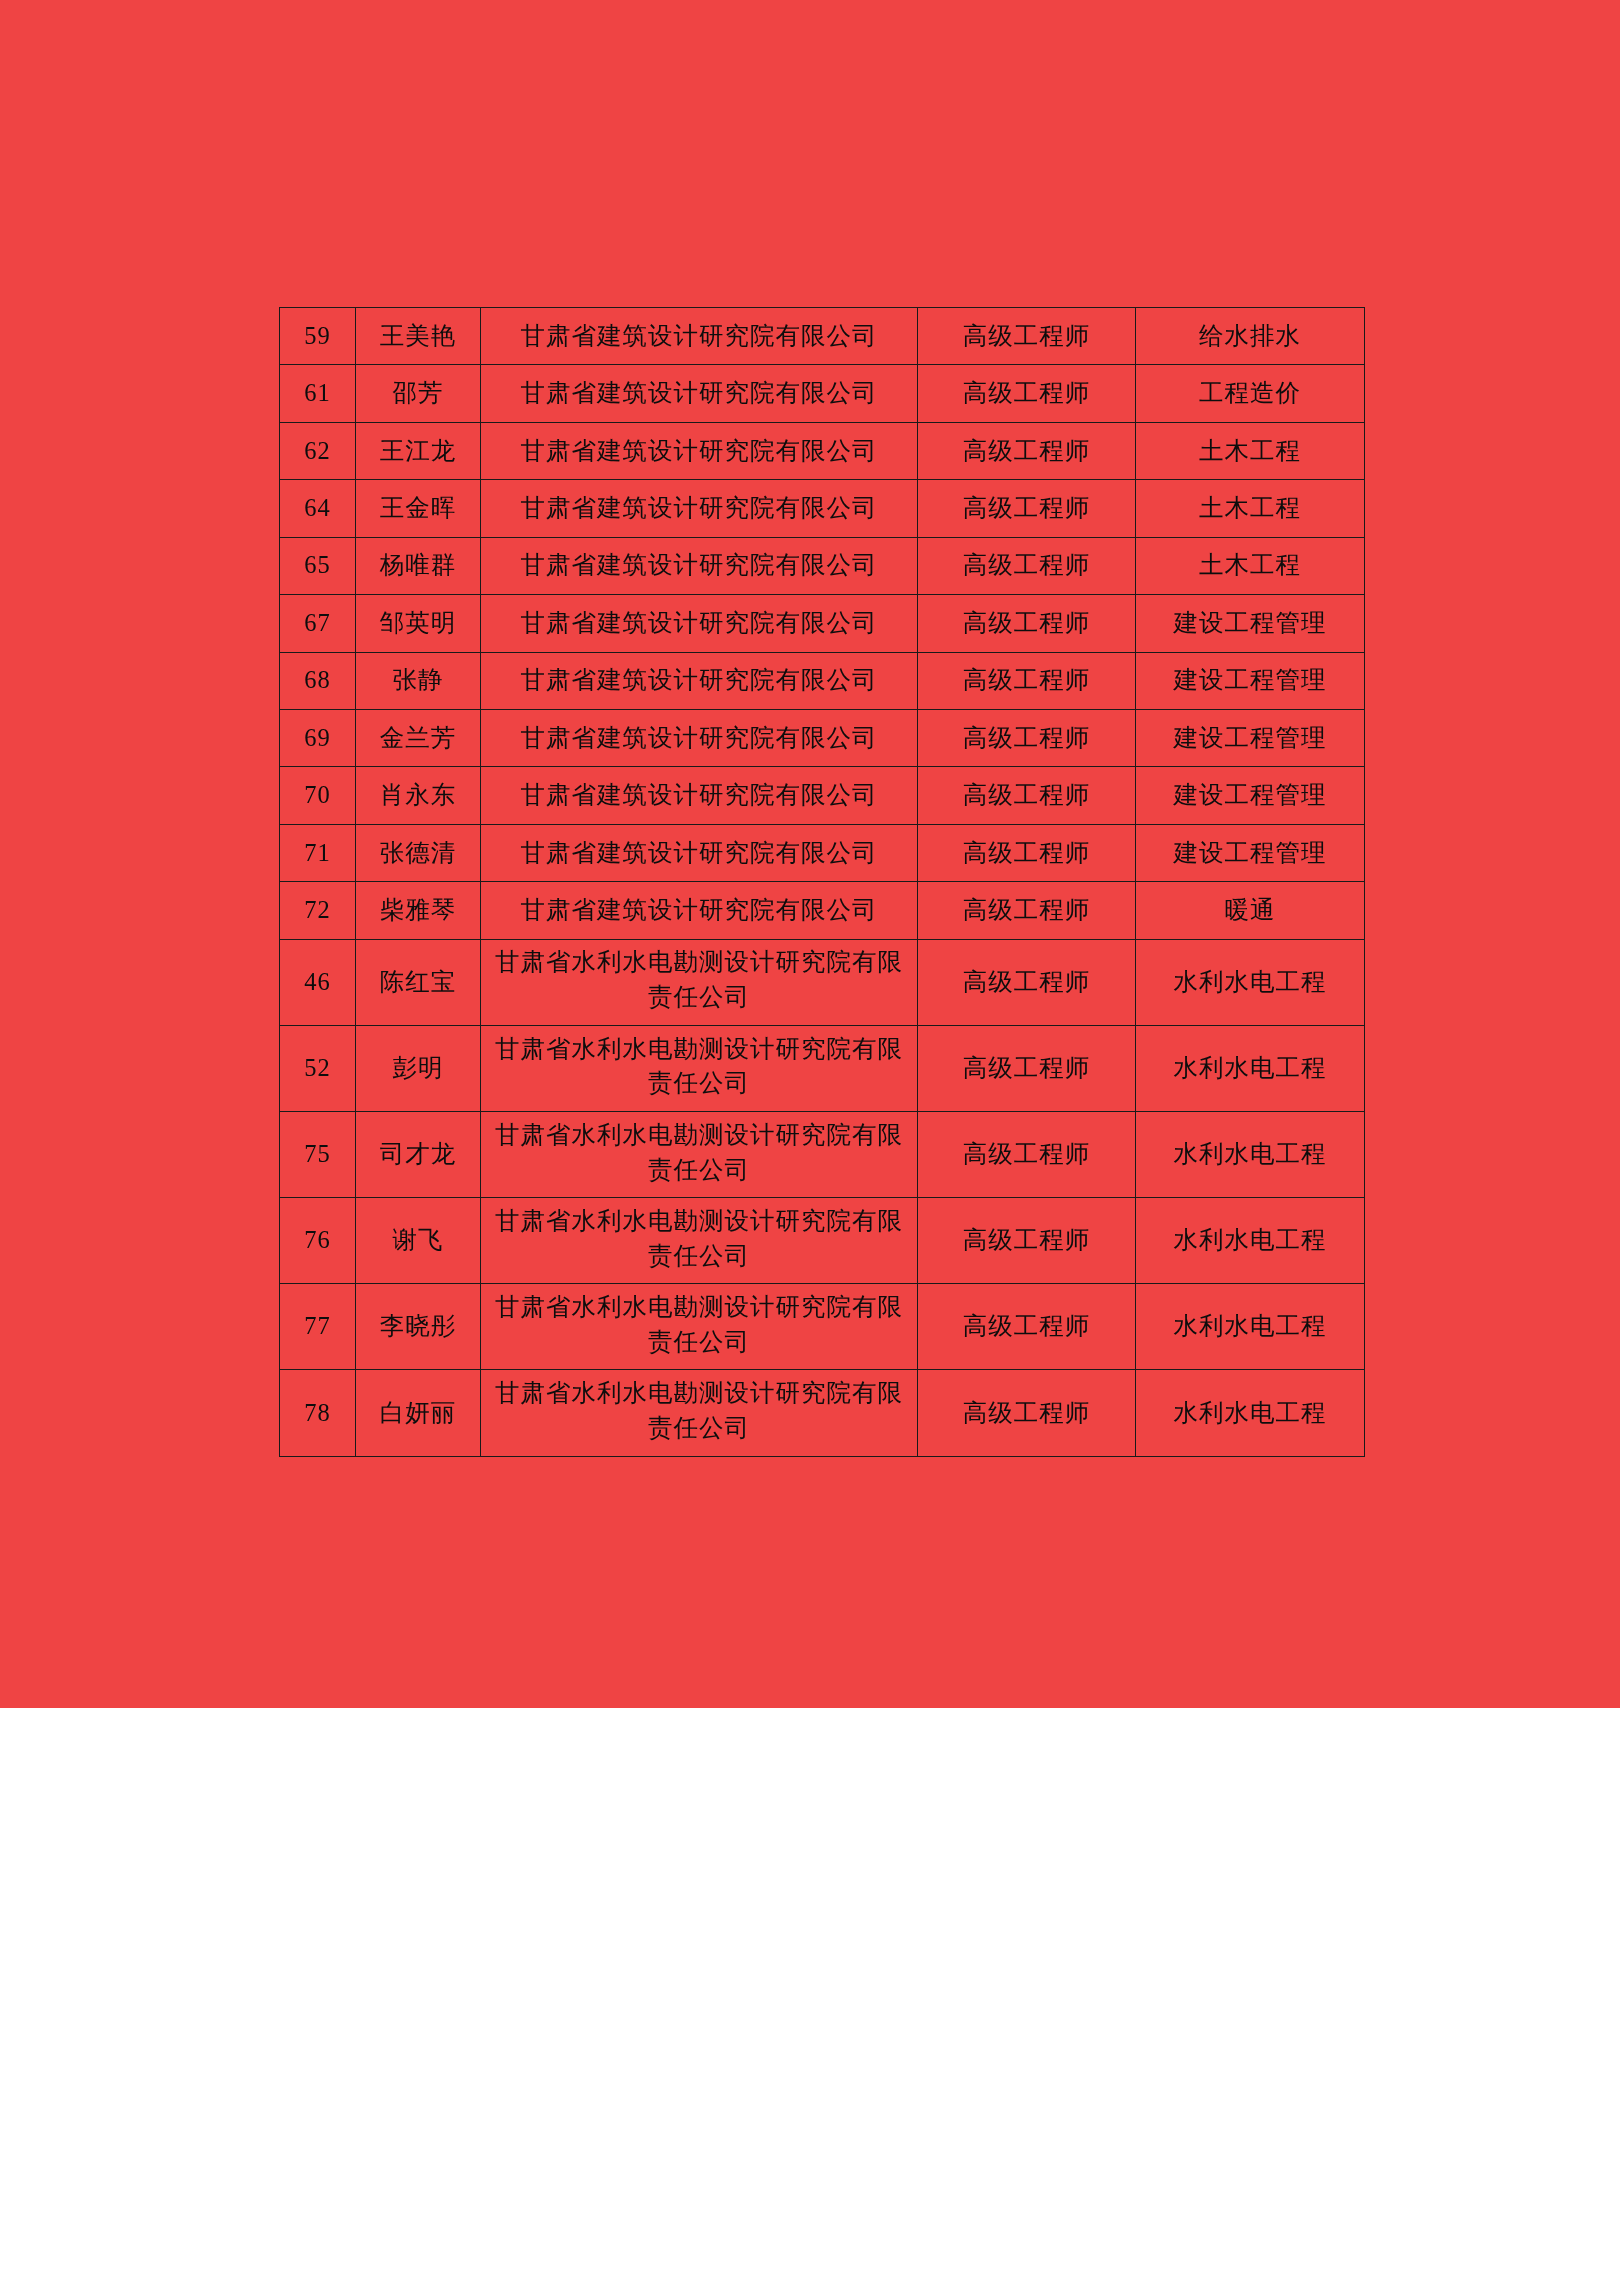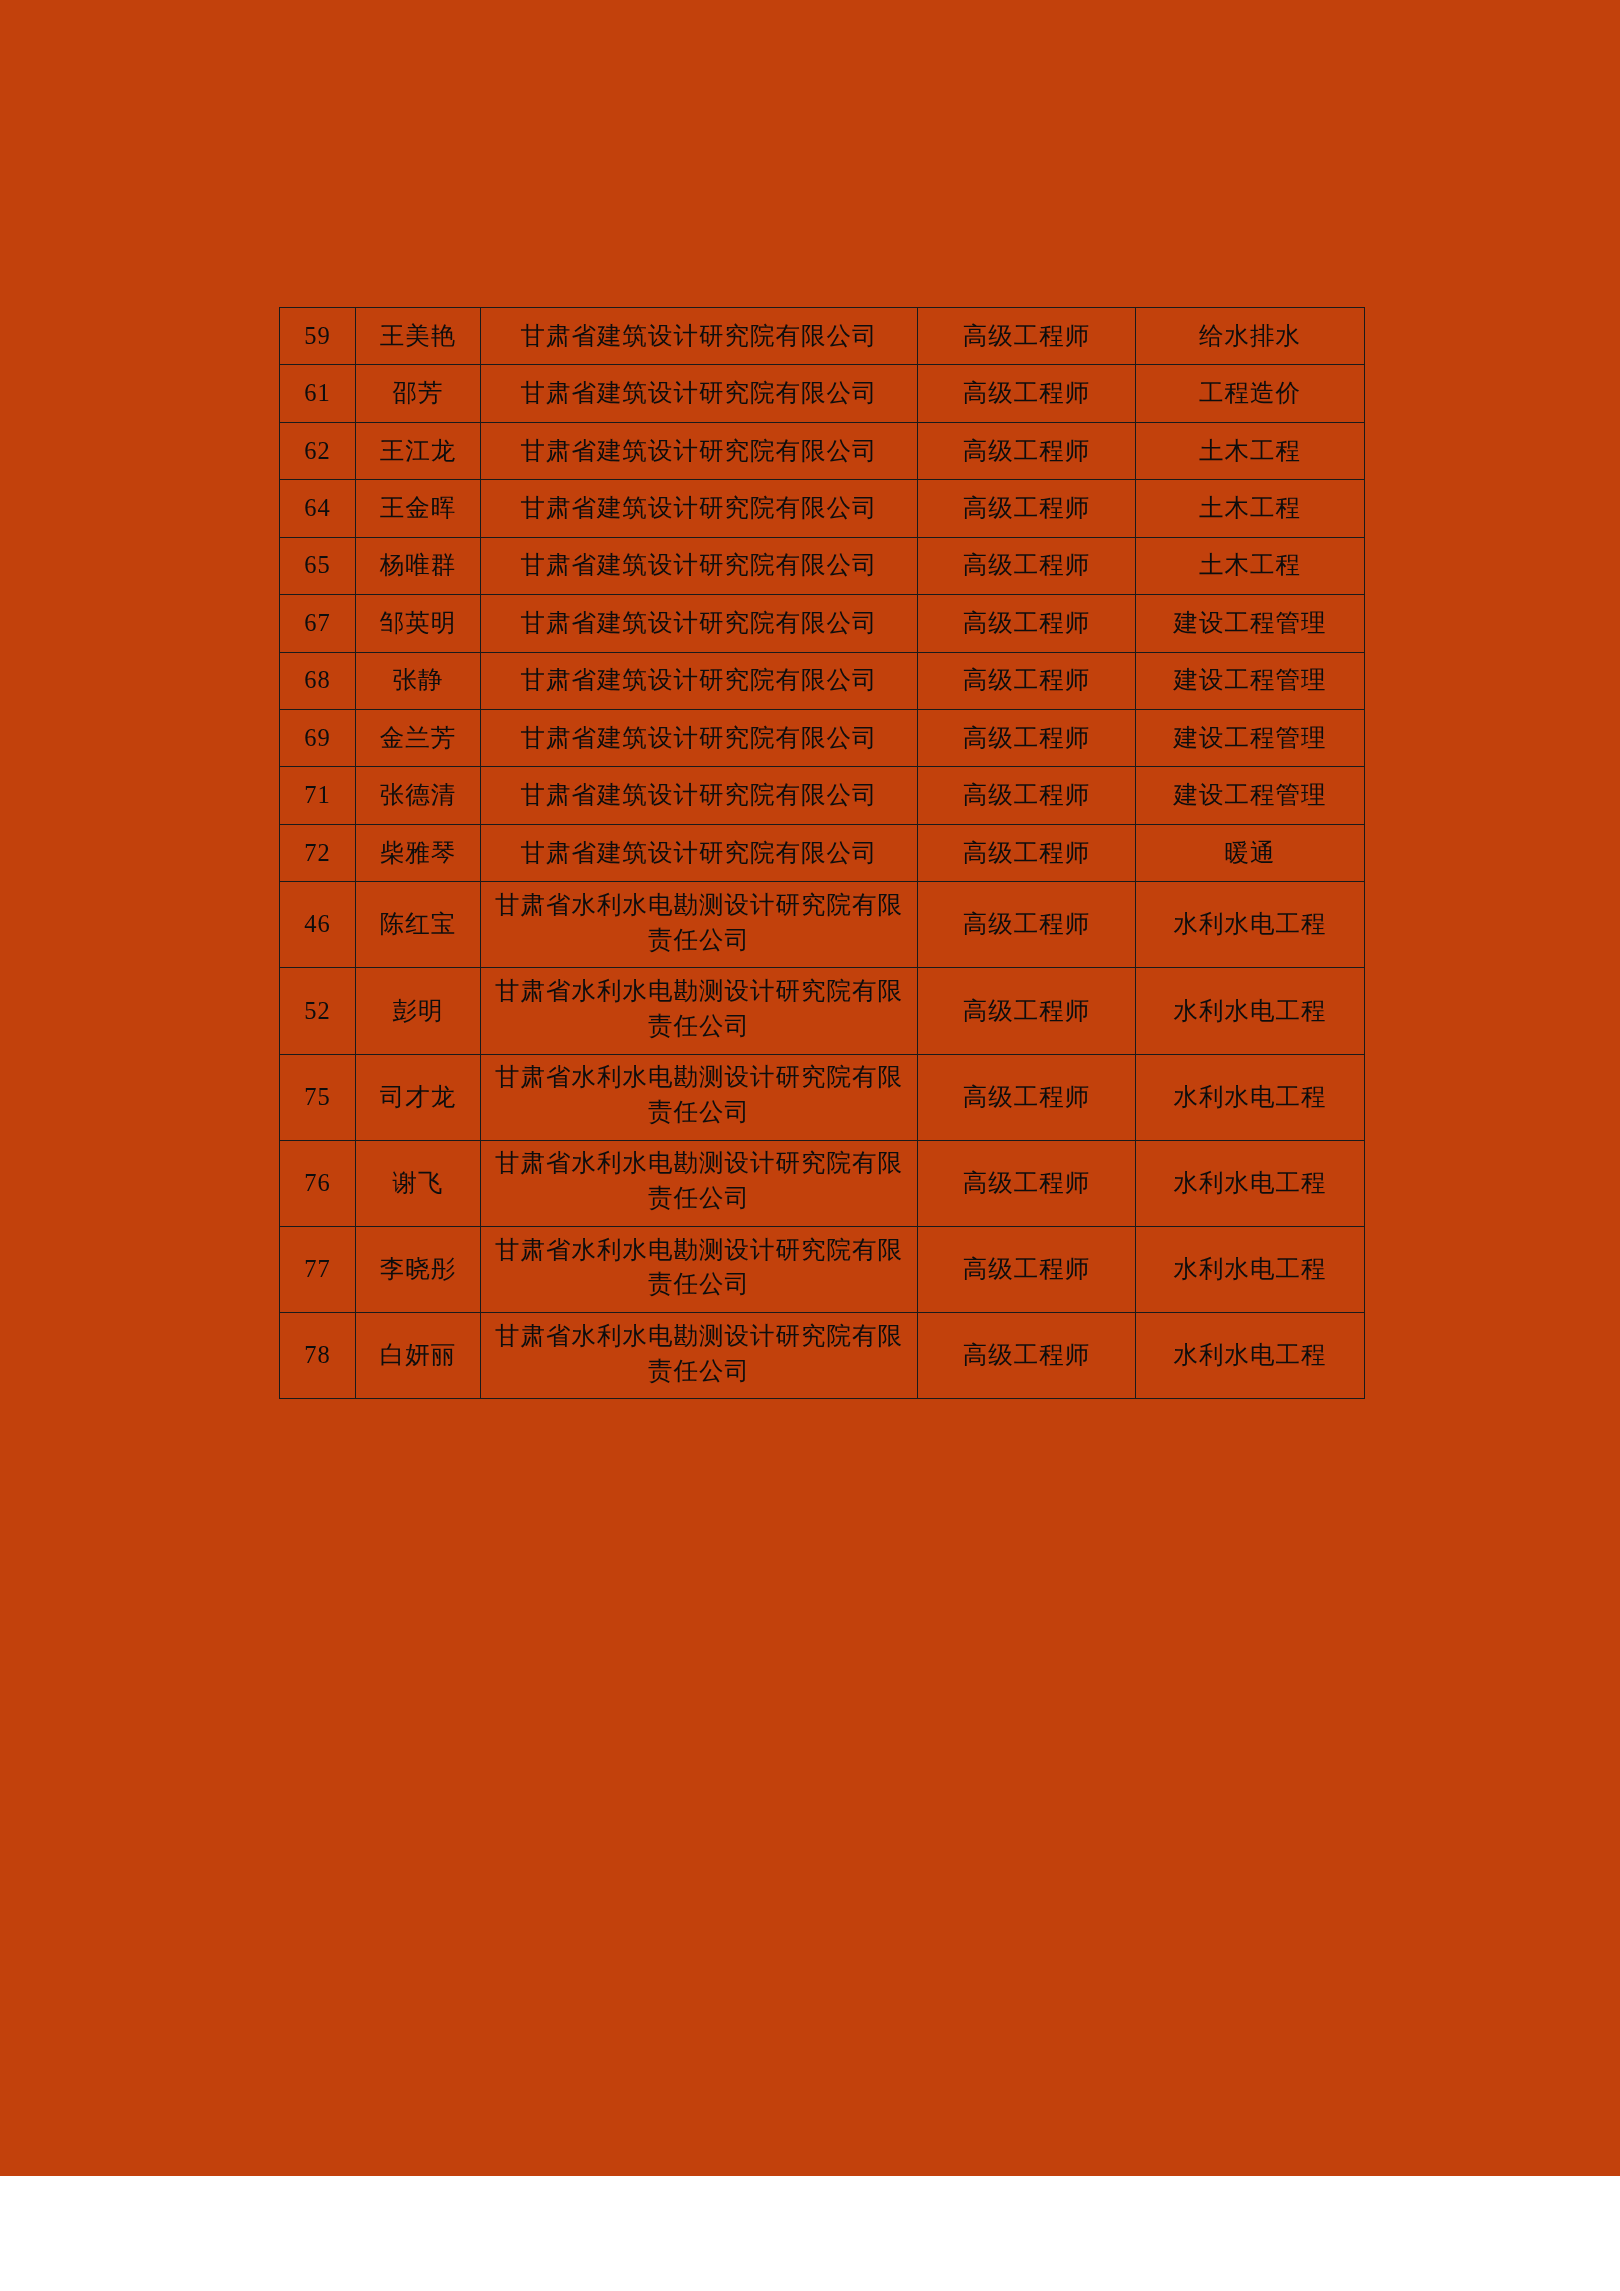--- a/index.html
+++ b/index.html
@@ -12,22 +12,22 @@
     height: 2292px;
     position: relative;
     font-family: "Liberation Serif", "DejaVu Serif", serif;
     color: #111111;
   }
   .page {
     position: absolute;
     left: 0;
     top: 0;
     width: 1620px;
-    height: 2176px;
-    background: #c2410c;
+    height: 1708px;
+    background: #ef4444;
   }
   .table-wrap {
     position: absolute;
     left: 279px;
     top: 307px;
     width: 1086px;
   }
   table.roster {
     border-collapse: collapse;
     width: 1086px;
@@ -121,20 +121,27 @@
             <td class="field">建设工程管理</td>
           </tr>
           <tr>
             <td class="no">69</td>
             <td class="name">金兰芳</td>
             <td class="org">甘肃省建筑设计研究院有限公司</td>
             <td class="title">高级工程师</td>
             <td class="field">建设工程管理</td>
           </tr>
           <tr>
+            <td class="no">70</td>
+            <td class="name">肖永东</td>
+            <td class="org">甘肃省建筑设计研究院有限公司</td>
+            <td class="title">高级工程师</td>
+            <td class="field">建设工程管理</td>
+          </tr>
+          <tr>
             <td class="no">71</td>
             <td class="name">张德清</td>
             <td class="org">甘肃省建筑设计研究院有限公司</td>
             <td class="title">高级工程师</td>
             <td class="field">建设工程管理</td>
           </tr>
           <tr>
             <td class="no">72</td>
             <td class="name">柴雅琴</td>
             <td class="org">甘肃省建筑设计研究院有限公司</td>

